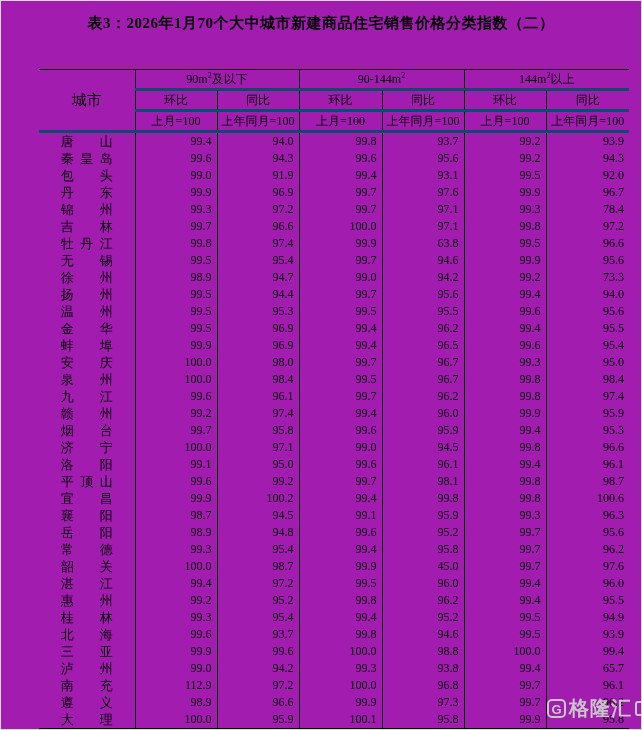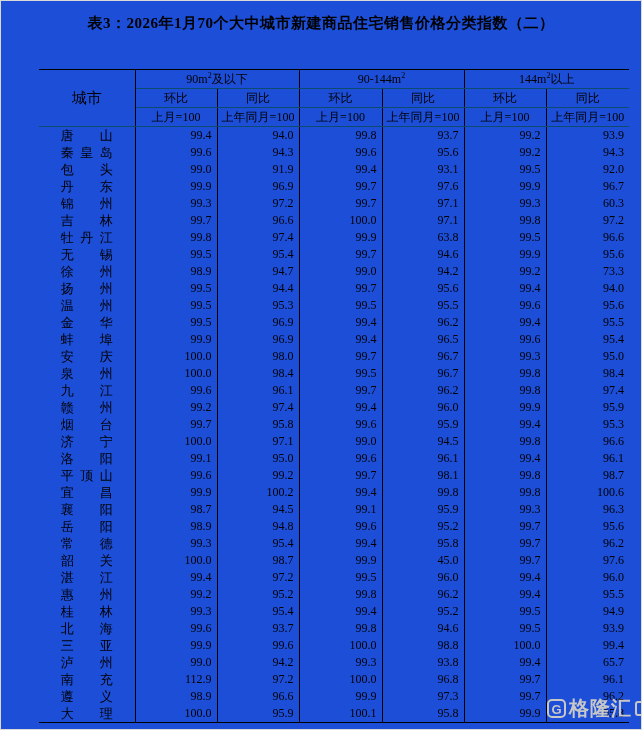--- a/index.html
+++ b/index.html
@@ -1,20 +1,20 @@
 <!DOCTYPE html>
 <html><head>
 <meta charset="utf-8">
 <style>
   * { margin:0; padding:0; box-sizing:border-box; }
   html,body { background:#f3f3f3; }
   .page {
     position:relative;
     width:642px; height:730px;
-    background:#1d4ed8;
+    background:#a21caf;
     border:1px solid #d9d9d9;
     overflow:hidden;
     font-family:"Liberation Serif","DejaVu Serif",serif;
     color:#000;
   }
   .title {
     padding-top:13px;
     text-align:center;
     font-size:15px;
     font-weight:bold;
@@ -33,21 +33,21 @@
   }
   thead th {
     font-weight:normal;
     height:18px; line-height:18px;
     text-align:center;
     border-right:1px solid #000;
     white-space:nowrap;
     overflow:hidden;
   }
   thead tr th:last-child { border-right:none; }
-  thead tr.r1 th, thead tr.r2 th, thead tr.r3 th { border-bottom:1px solid #0c4a6e; }
+  thead tr.r1 th, thead tr.r2 th, thead tr.r3 th { border-bottom:3px solid #0c4a6e; }
   thead th.corner { border-bottom:1px solid #000; font-size:15px; }
   thead sup { font-size:8px; line-height:0; }
   tbody td {
     height:17px; line-height:17px;
     border-right:1px solid #000;
     white-space:nowrap;
     overflow:hidden;
   }
   tbody td:last-child { border-right:none; }
   tbody td.num { text-align:right; padding-right:5px; }
@@ -195,21 +195,21 @@
             <span class="city">
               <span>锦</span>
               <span>州</span>
             </span>
           </td>
           <td class="num">99.3</td>
           <td class="num">97.2</td>
           <td class="num">99.7</td>
           <td class="num">97.1</td>
           <td class="num">99.3</td>
-          <td class="num">60.3</td>
+          <td class="num">78.4</td>
         </tr>
         <tr>
           <td class="city-cell">
             <span class="city">
               <span>吉</span>
               <span>林</span>
             </span>
           </td>
           <td class="num">99.7</td>
           <td class="num">96.6</td>

